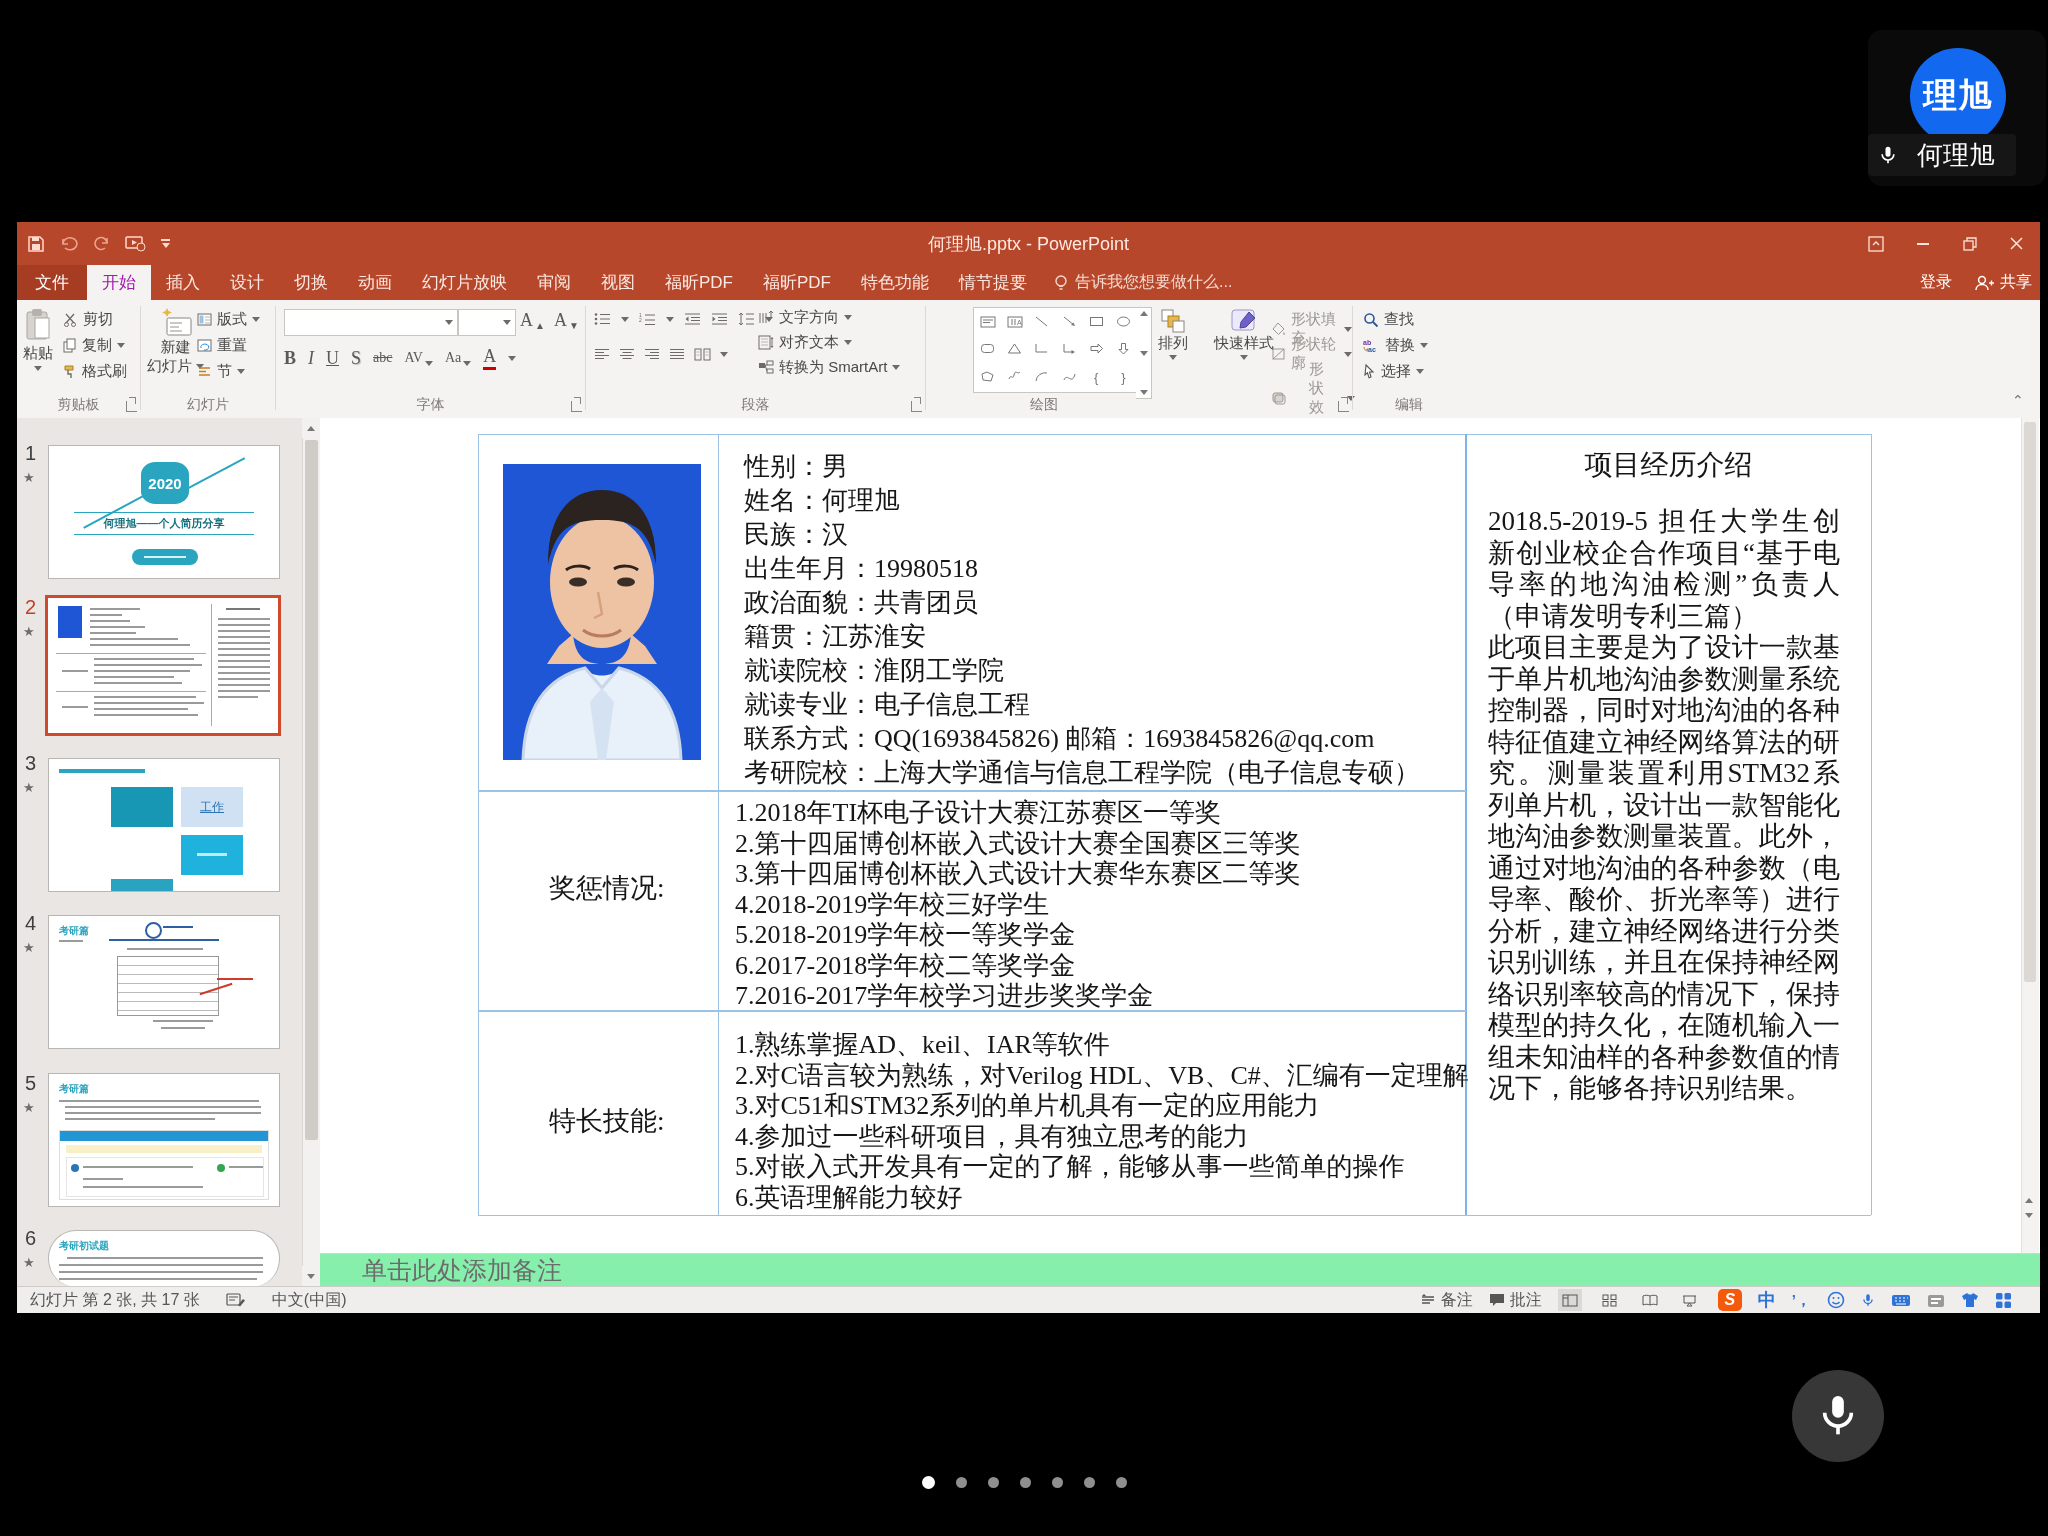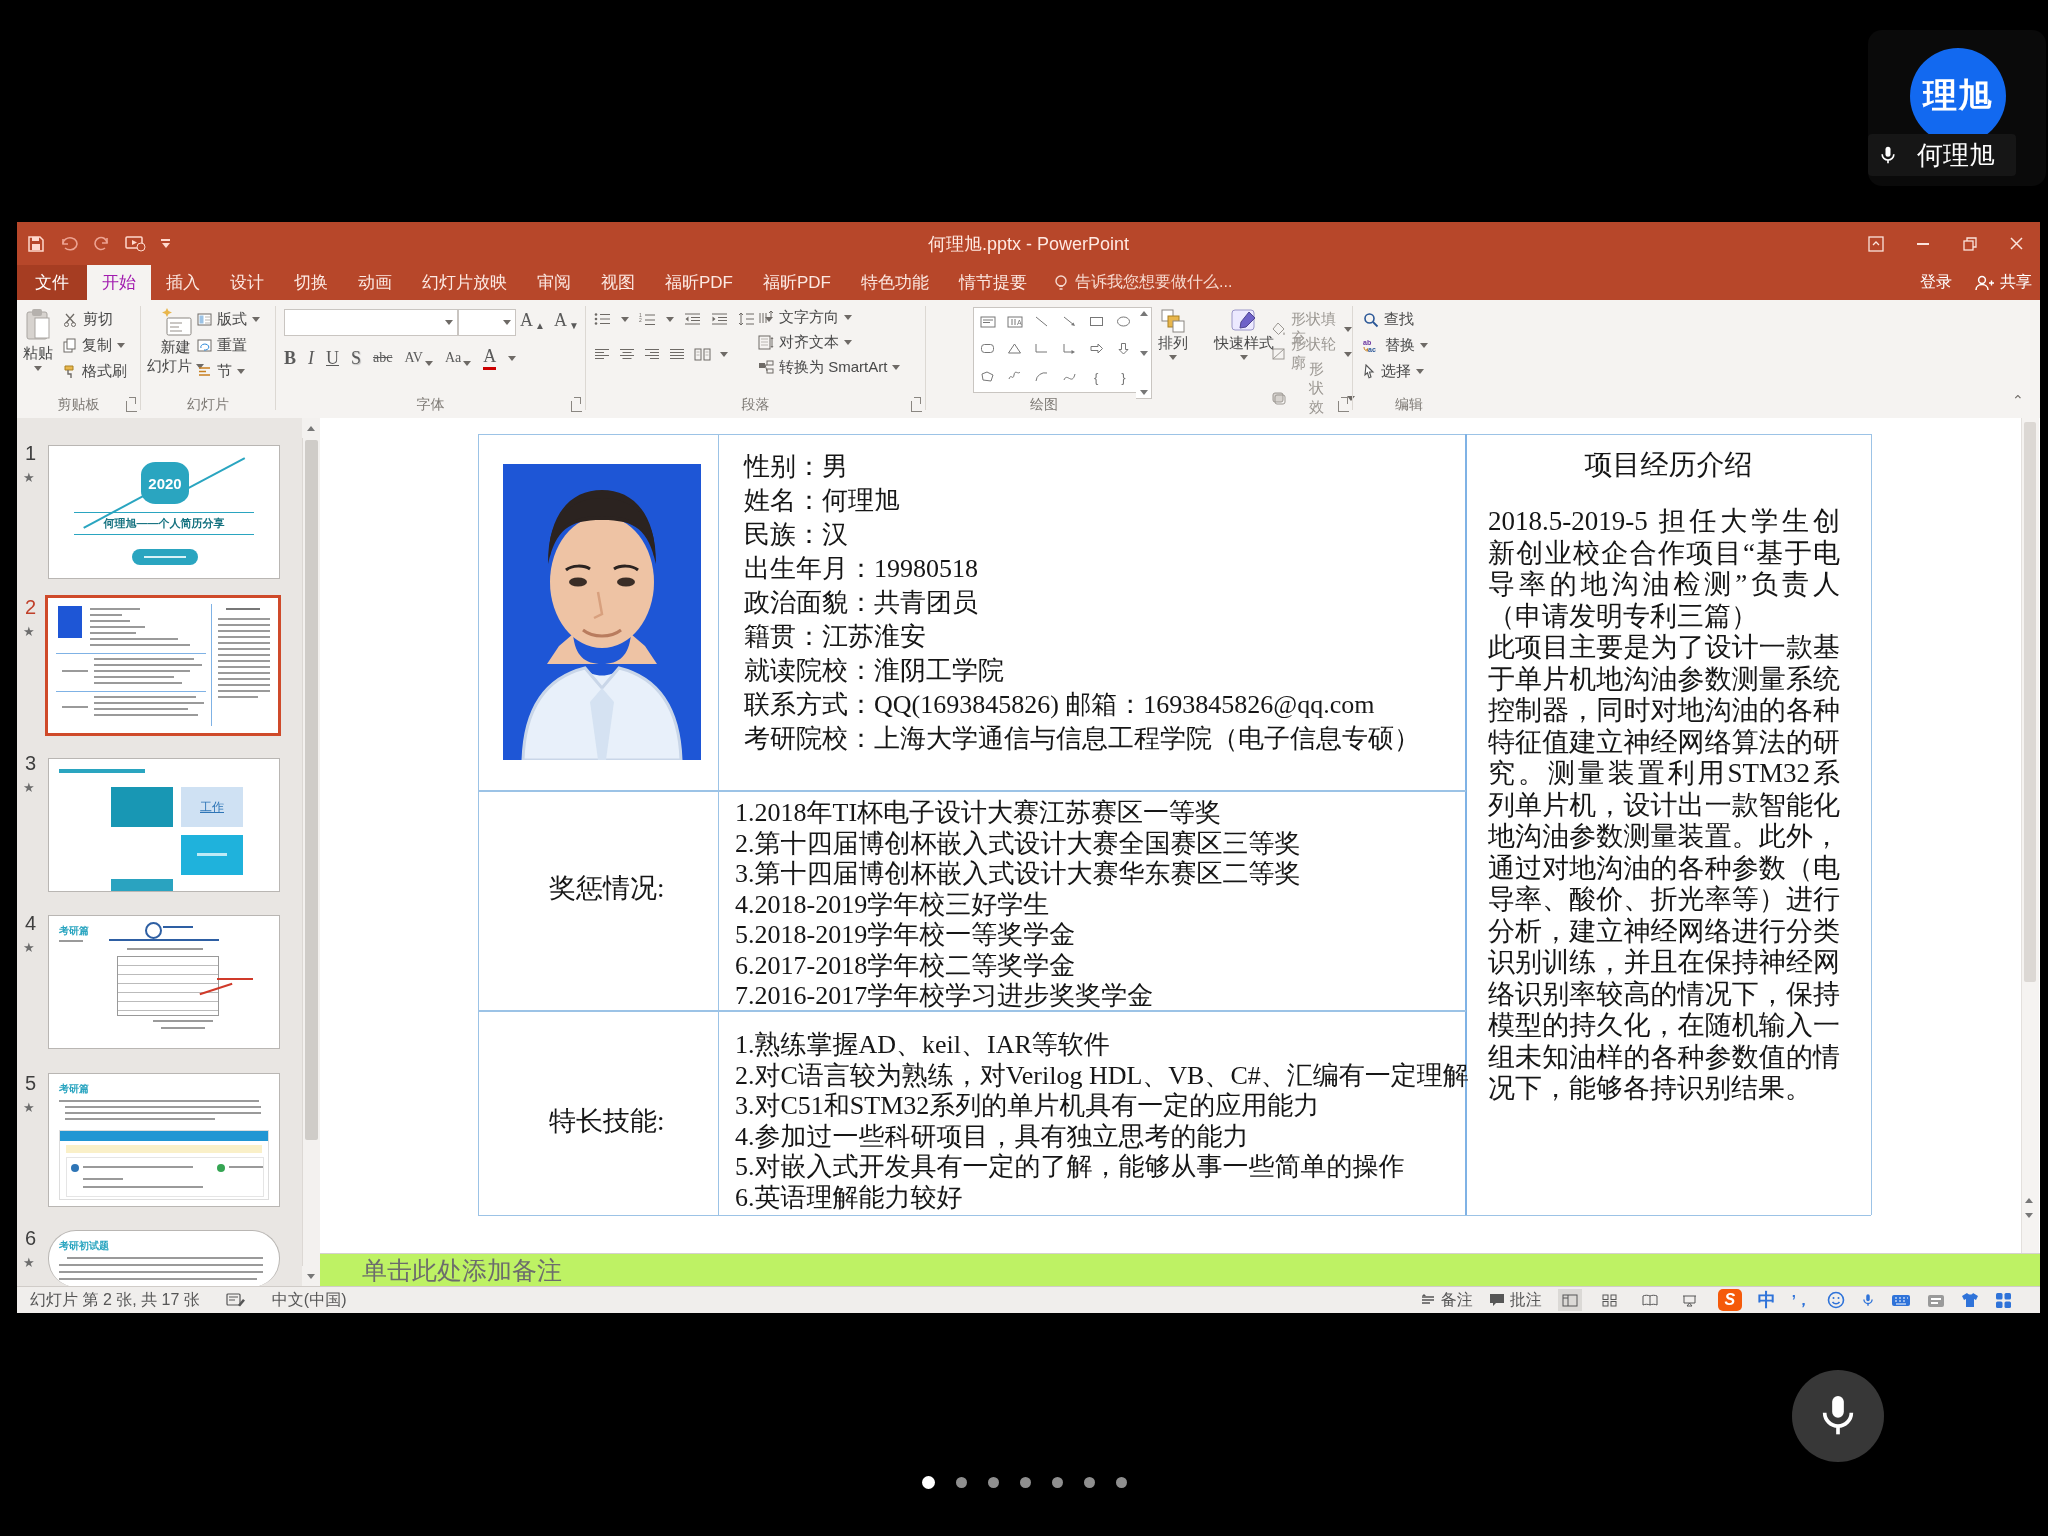--- a/index.html
+++ b/index.html
@@ -66,21 +66,21 @@
   .varrow{position:absolute;left:285px;width:18px;height:20px;background:#f3f1ef;display:flex;align-items:center;justify-content:center;}
 
   
   .editarea{left:303px;top:196px;width:1720px;height:835px;background:#fff;overflow:hidden;}
   .slide-serif{font-family:"Liberation Serif","DejaVu Serif",serif;color:#161616;}
   .tline{position:absolute;background:#9cc3e6;}
   .infoline{white-space:nowrap;}
   .escroll{position:absolute;left:1701px;top:0;width:17px;height:835px;background:#f5f3f1;border-left:1px solid #e3e0dd;}
 
   
-  .notes{left:303px;top:1031px;width:1720px;height:33px;background:#bef264;border-top:1px solid #d5d1cd;
+  .notes{left:303px;top:1031px;width:1720px;height:33px;background:#86efac;border-top:1px solid #d5d1cd;
     display:flex;align-items:center;padding-left:42px;color:#6c6c6c;font-size:25px;box-sizing:border-box;}
   .sbar{left:0;top:1064px;width:2023px;height:26px;background:#f0eeec;border-top:1px solid #d0ccc8;
     color:#565656;font-size:16px;}
   .sbar .lft{position:absolute;left:13px;top:0;height:26px;display:flex;align-items:center;gap:26px;}
   .sbar .rgt{position:absolute;right:28px;top:0;height:26px;display:flex;align-items:center;gap:16px;}
   .vicon{width:24px;height:22px;display:flex;align-items:center;justify-content:center;}
   .vicon.sel{background:#dbd9d6;}
   .imeblue{color:#2f73d9;font-weight:bold;}
 
   
@@ -808,20 +808,21 @@
       </div>
 
       <div class="abs slide-serif" style="left:424px;top:32px;font-size:26px;line-height:34px;">
         <div class="infoline">性别：男</div>
         <div class="infoline">姓名：何理旭</div>
         <div class="infoline">民族：汉</div>
         <div class="infoline">出生年月：19980518</div>
         <div class="infoline">政治面貌：共青团员</div>
         <div class="infoline">籍贯：江苏淮安</div>
         <div class="infoline">就读院校：淮阴工学院</div>
+        <div class="infoline">就读专业：电子信息工程</div>
         <div class="infoline">联系方式：QQ(1693845826) 邮箱：1693845826@qq.com</div>
         <div class="infoline">考研院校：上海大学通信与信息工程学院（电子信息专硕）</div>
       </div>
 
       <div class="abs slide-serif" style="left:229px;top:452px;width:160px;font-size:27px;">奖惩情况:</div>
       <div class="abs slide-serif" style="left:415px;top:380px;font-size:26px;line-height:30.5px;">
         <div>1.2018年TI杯电子设计大赛江苏赛区一等奖</div>
         <div>2.第十四届博创杯嵌入式设计大赛全国赛区三等奖</div>
         <div>3.第十四届博创杯嵌入式设计大赛华东赛区二等奖</div>
         <div>4.2018-2019学年校三好学生</div>

